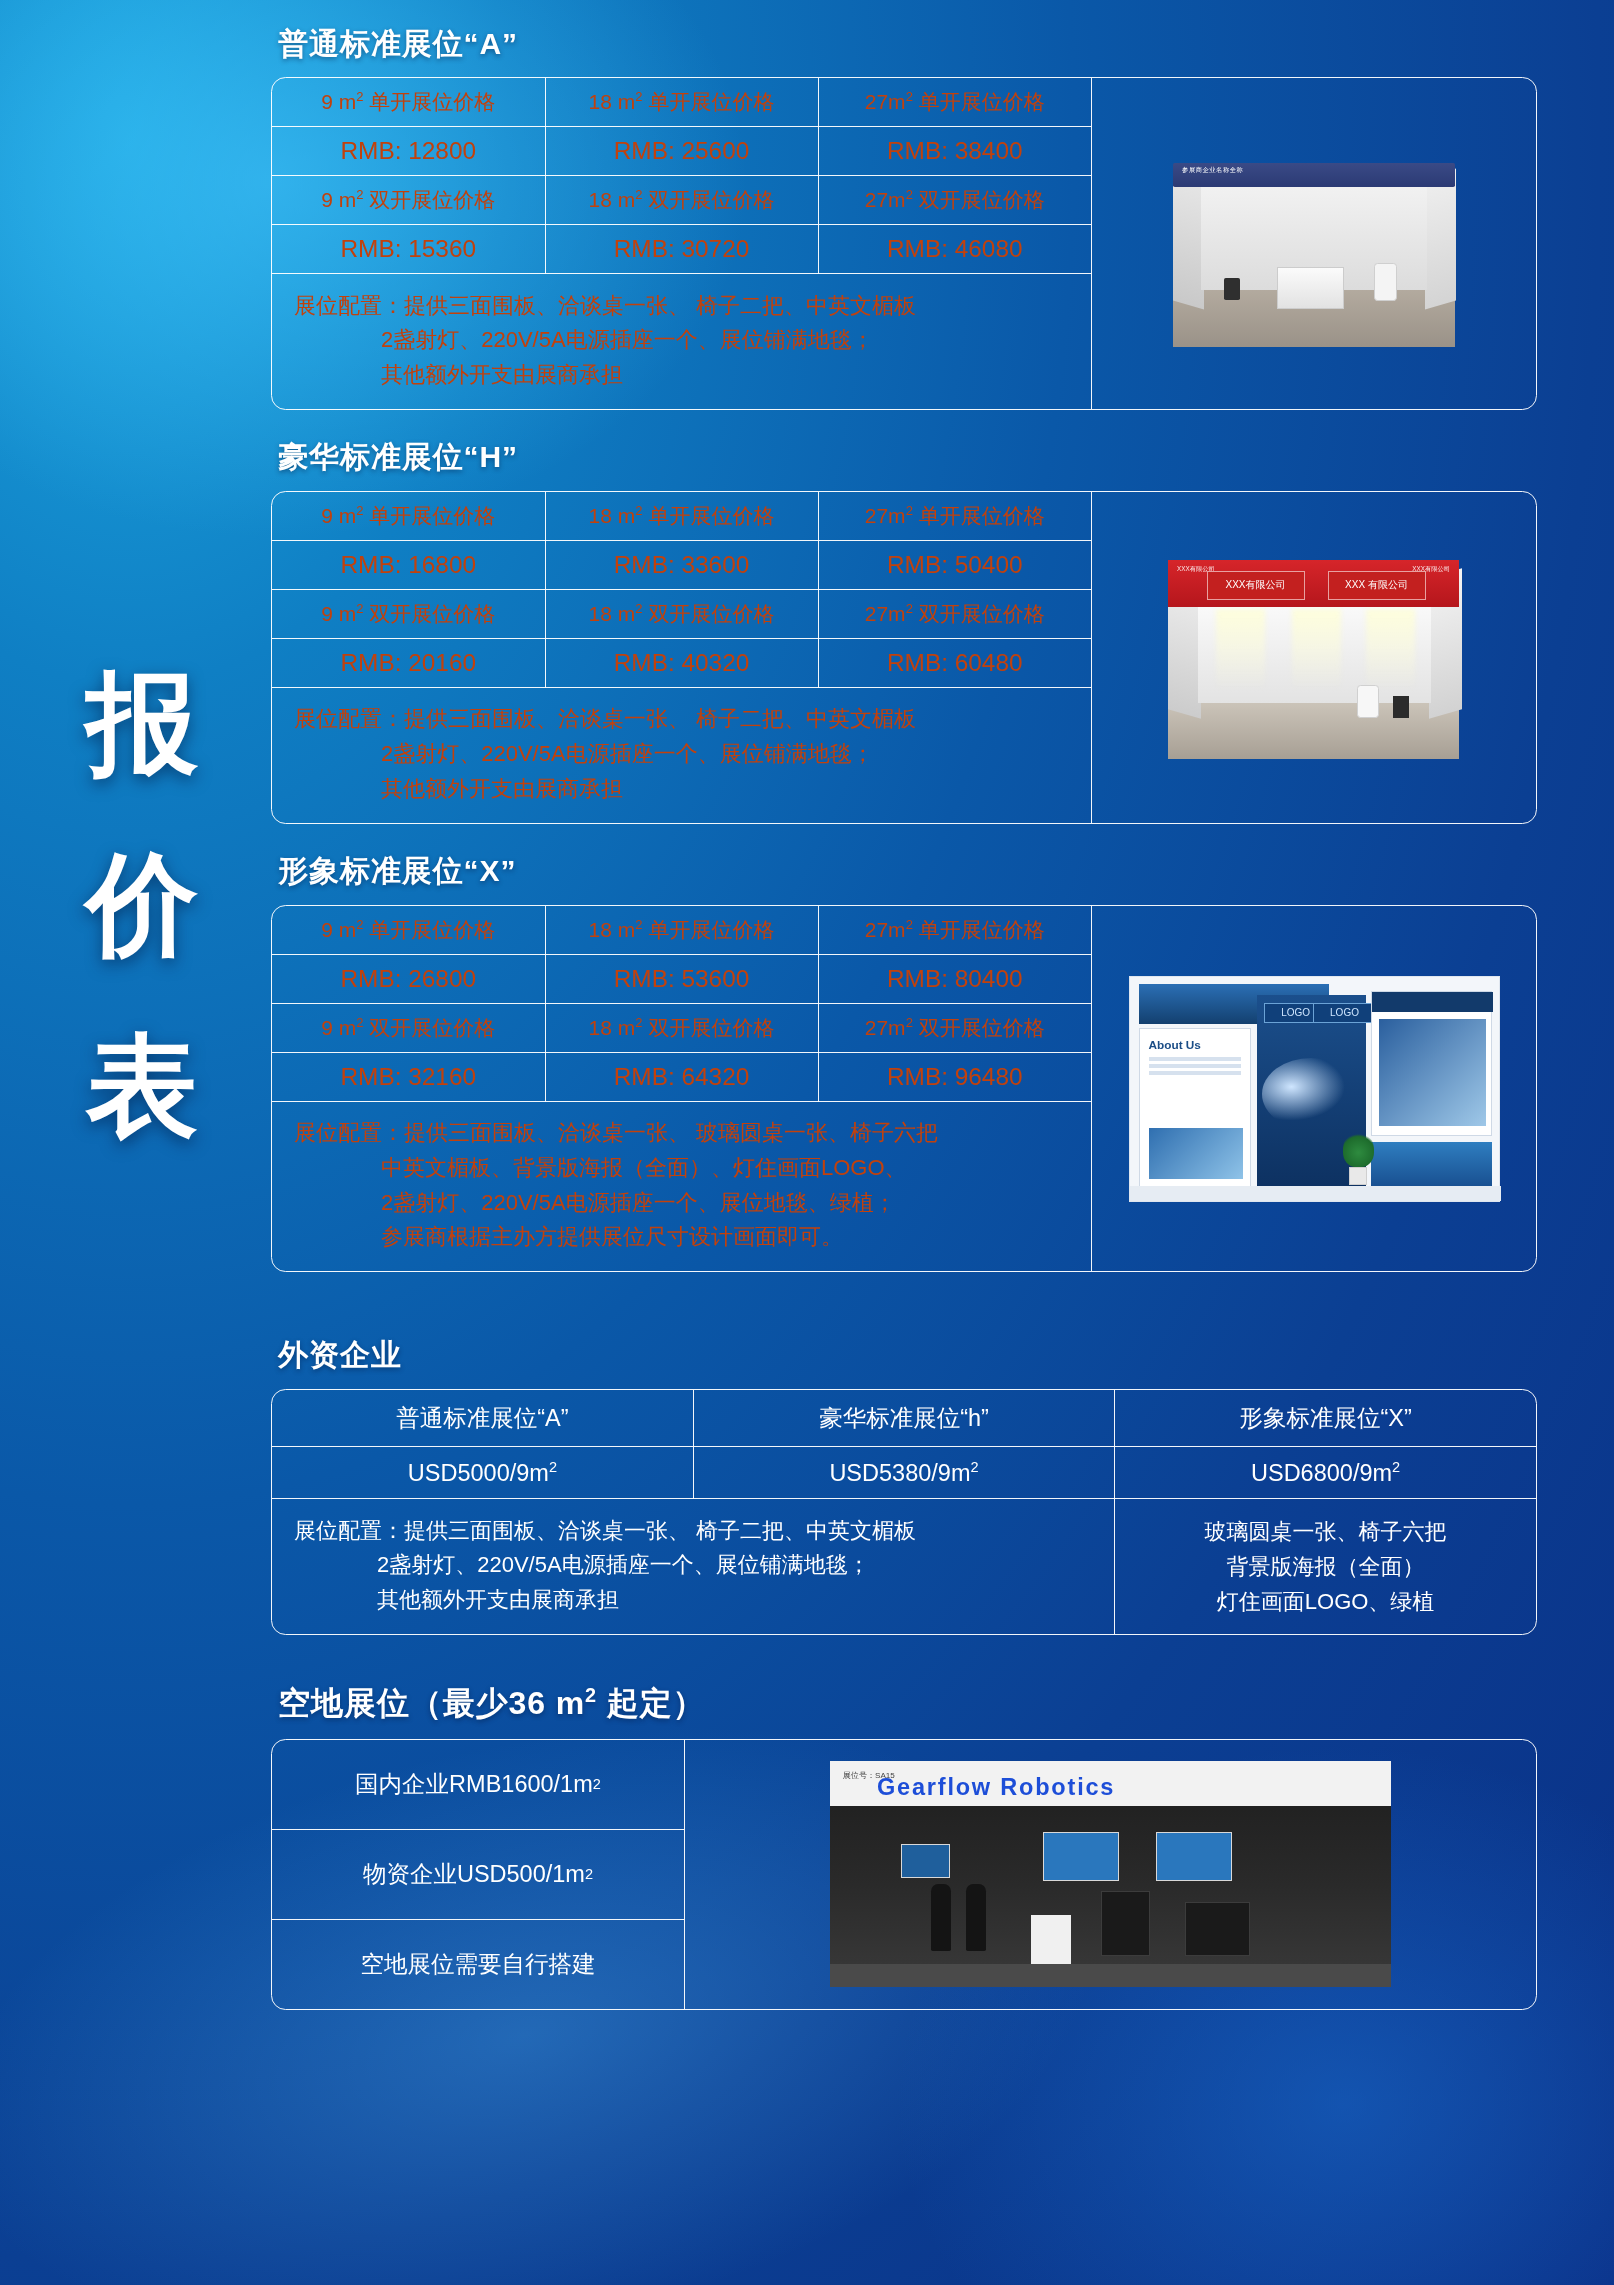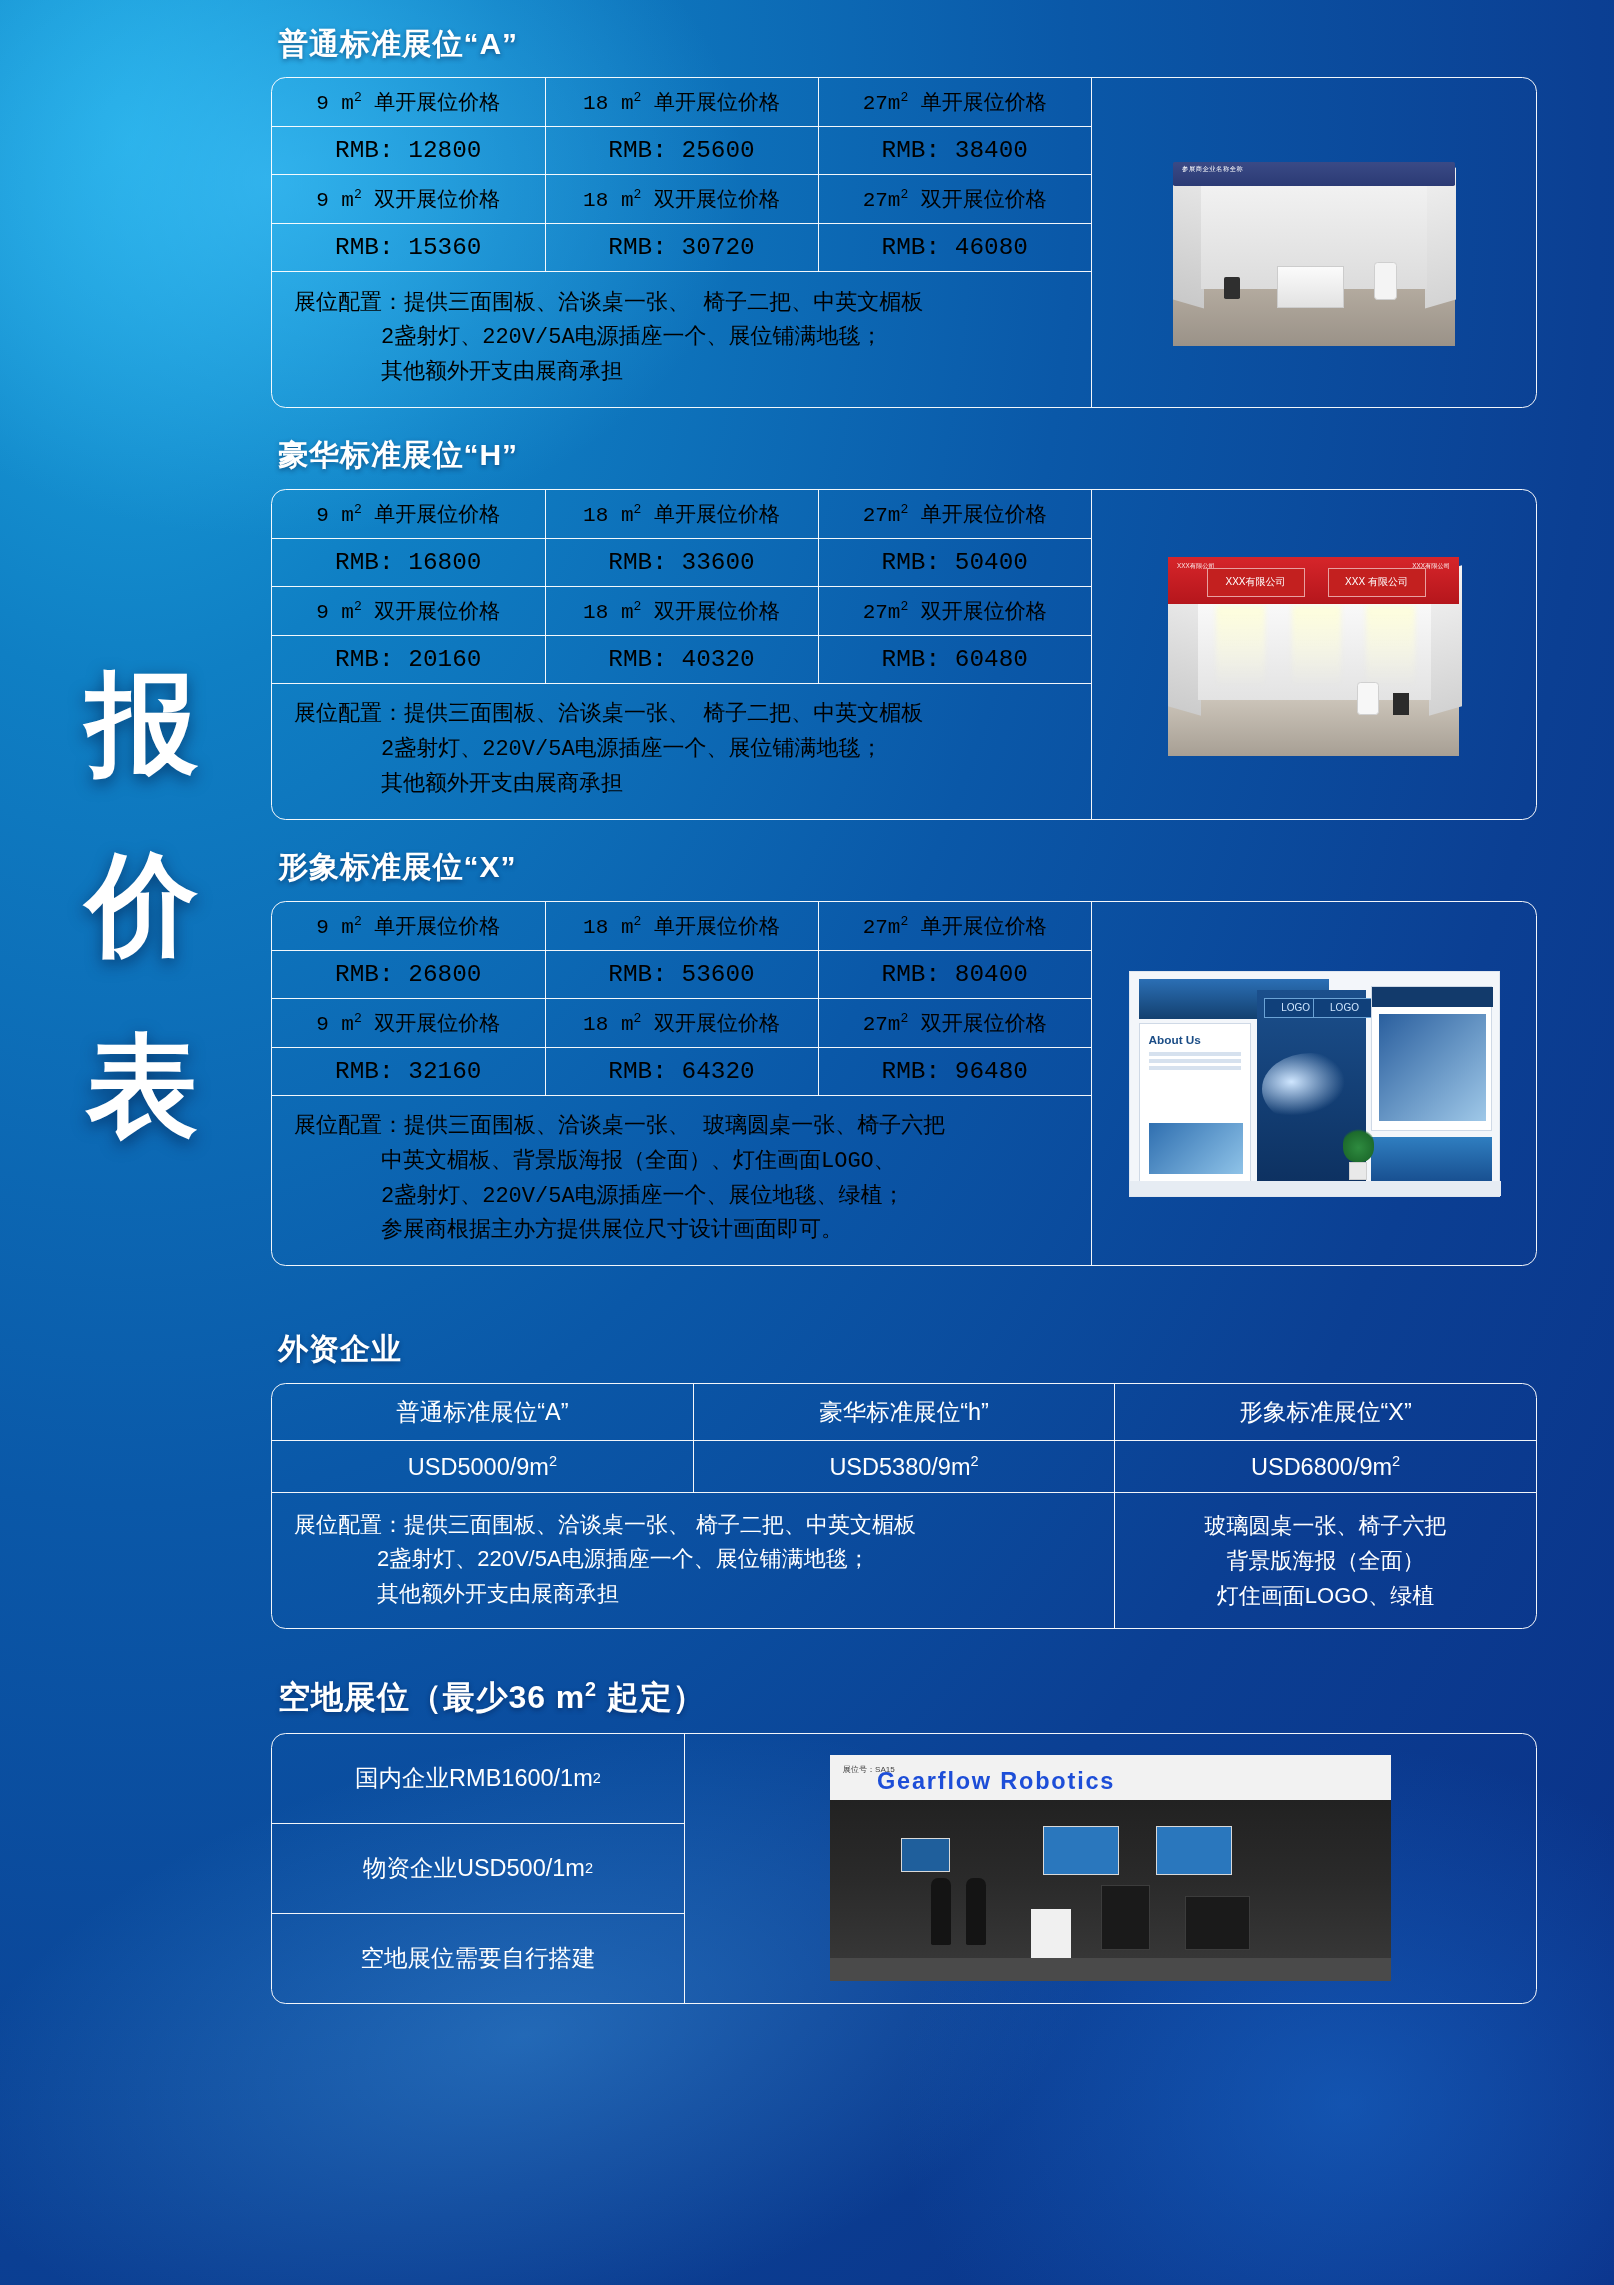--- a/index.html
+++ b/index.html
@@ -85,23 +85,22 @@
     width: 100%;
     border-collapse: collapse;
     table-layout: fixed;
   }
   table.price td {
     border-right: 1.8px solid rgba(255,255,255,0.95);
     border-bottom: 1.8px solid rgba(255,255,255,0.95);
     padding: 10px 7.2px;
     text-align: center;
     font-size: 22.6px;
-    color: #000000;
+    color: #c2410c;
     white-space: nowrap;
-    font-family: Liberation Mono, monospace;
   }
   table.price td:last-child { border-right: none; }
   table.price tr:last-child td { border-bottom: none; }
   table.price td.head { font-size: 21px; }
   table.price td.price-val { font-size: 24.4px; }
   table.price td.config {
     text-align: left;
     padding: 14.5px 16.3px 16.3px 22px;
     font-size: 22px;
     line-height: 1.58;

